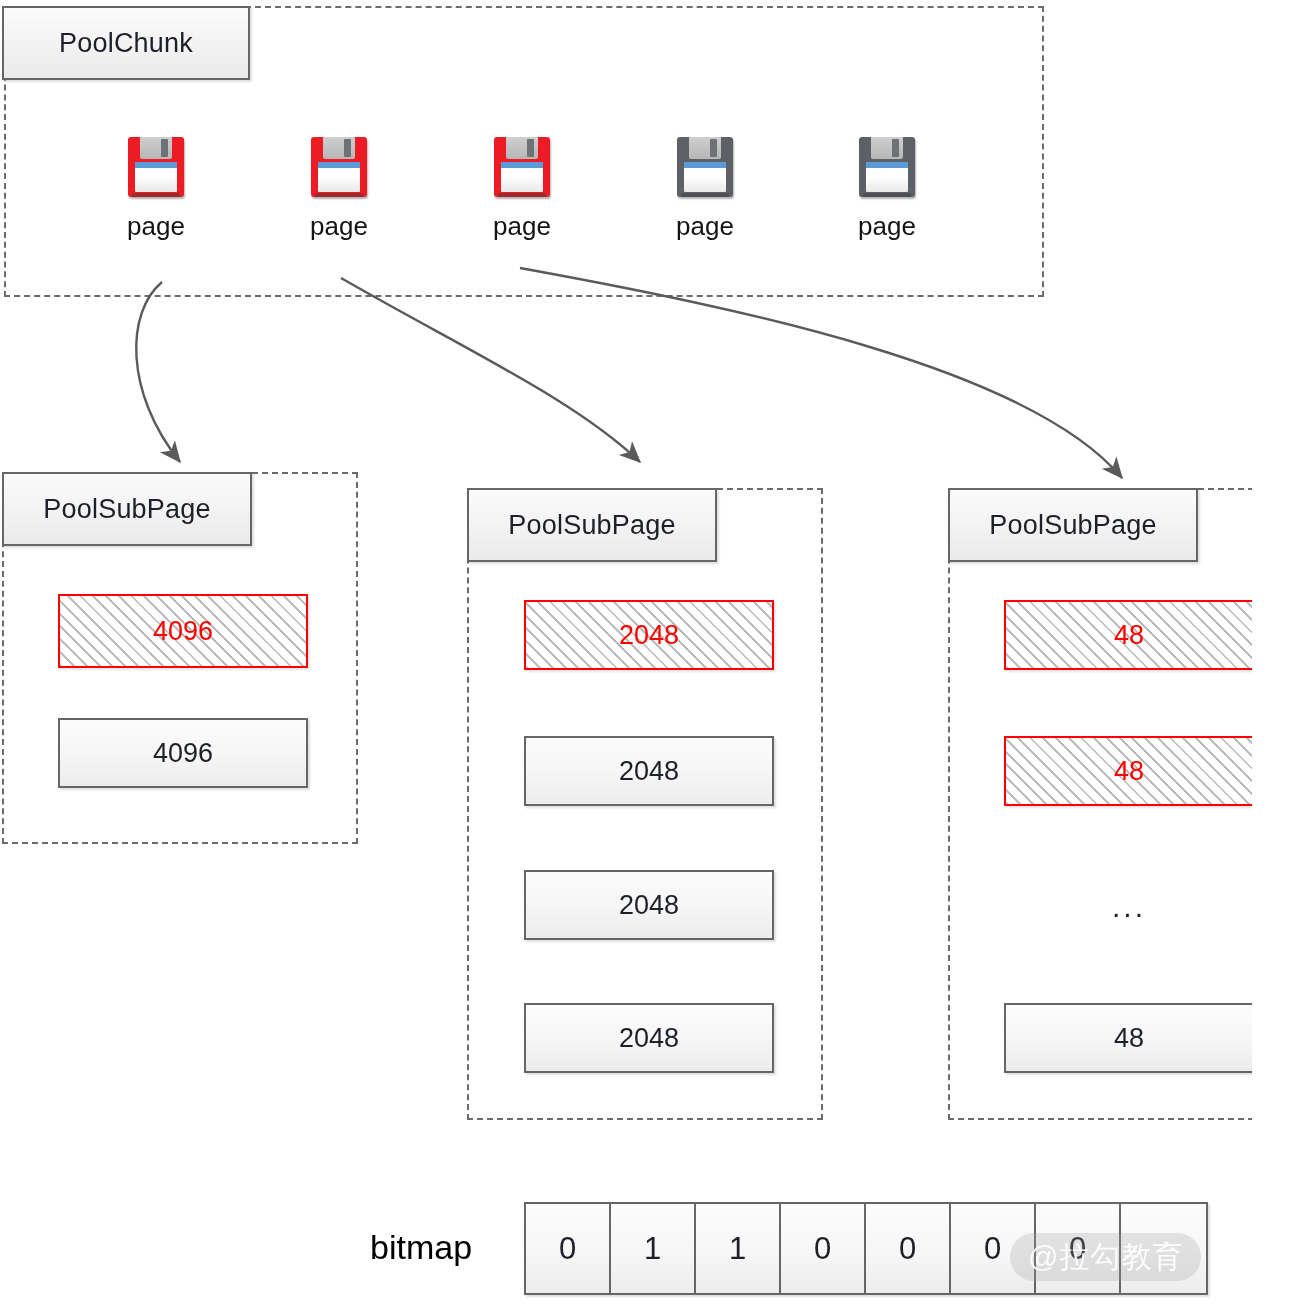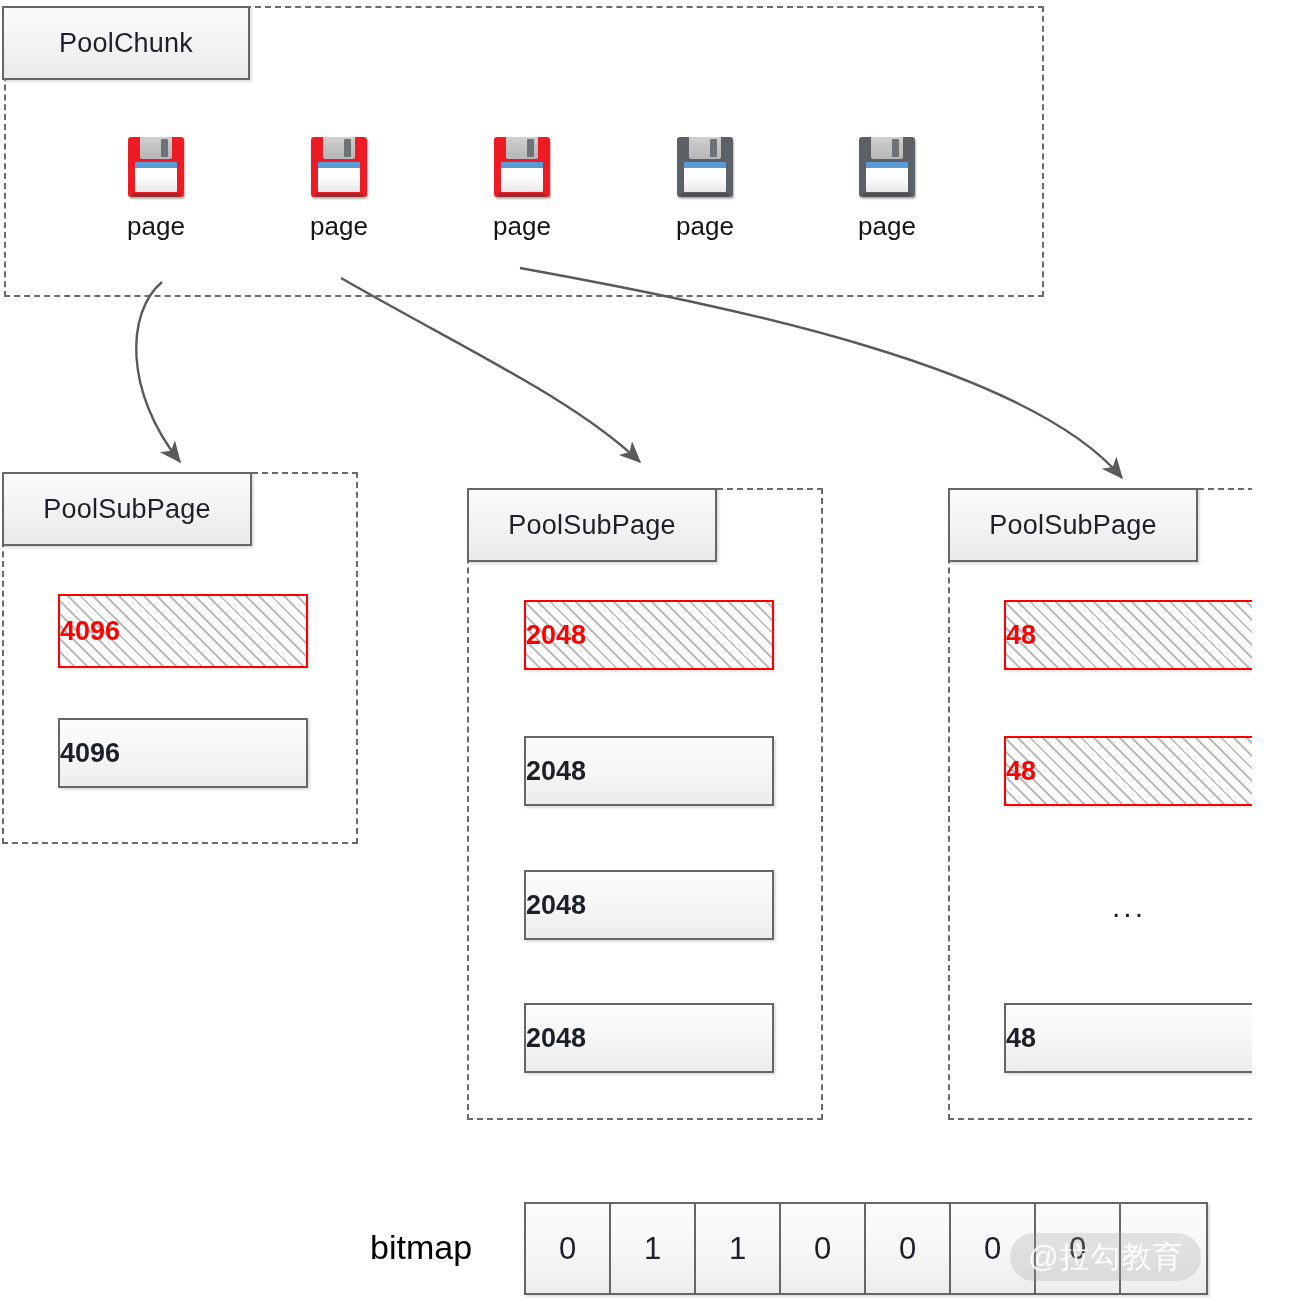--- a/index.html
+++ b/index.html
@@ -105,23 +105,22 @@
     font-size: 26px;
     color: #141414;
   }
 
   
   .slot {
     position: absolute;
     box-sizing: border-box;
     display: flex;
     align-items: center;
-    justify-content: flex-start;
+    justify-content: center;
     font-size: 27px;
-    font-weight: bold;
   }
   .slot.plain {
     border: 2px solid #666666;
     background: linear-gradient(to bottom, #fcfcfc 0%, #f6f6f6 50%, #ececec 100%);
     box-shadow: 2px 2px 2px rgba(0,0,0,0.13);
     color: #1d2029;
   }
   .slot.hatched {
     border: 2px solid #ff0000;
     color: #ff0000;

